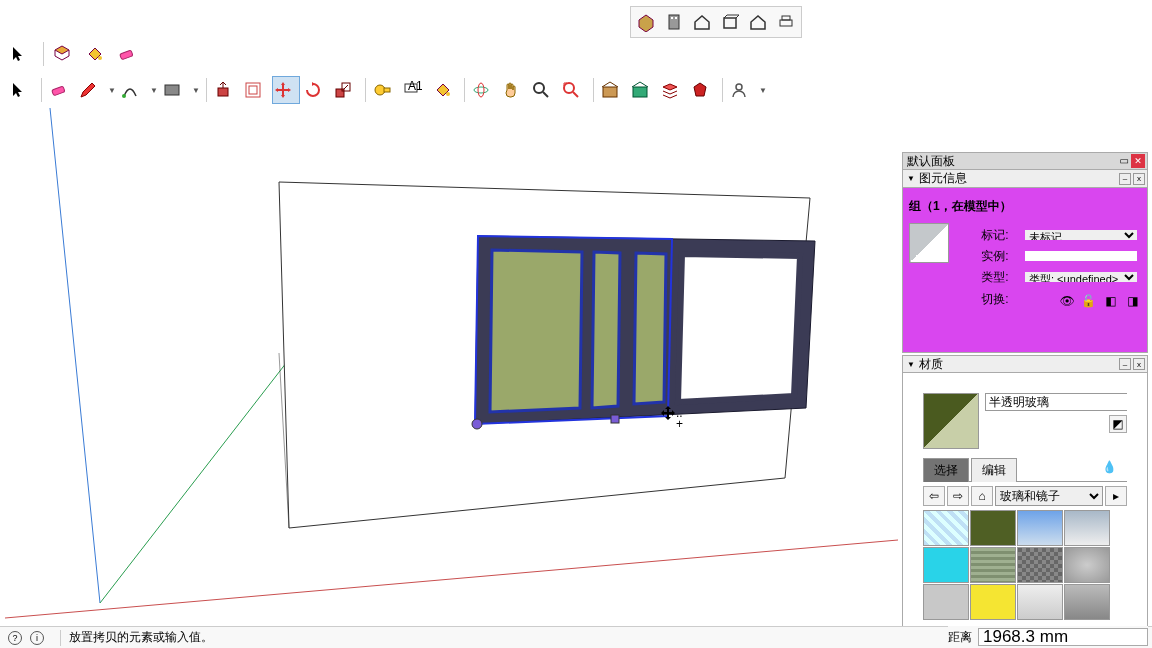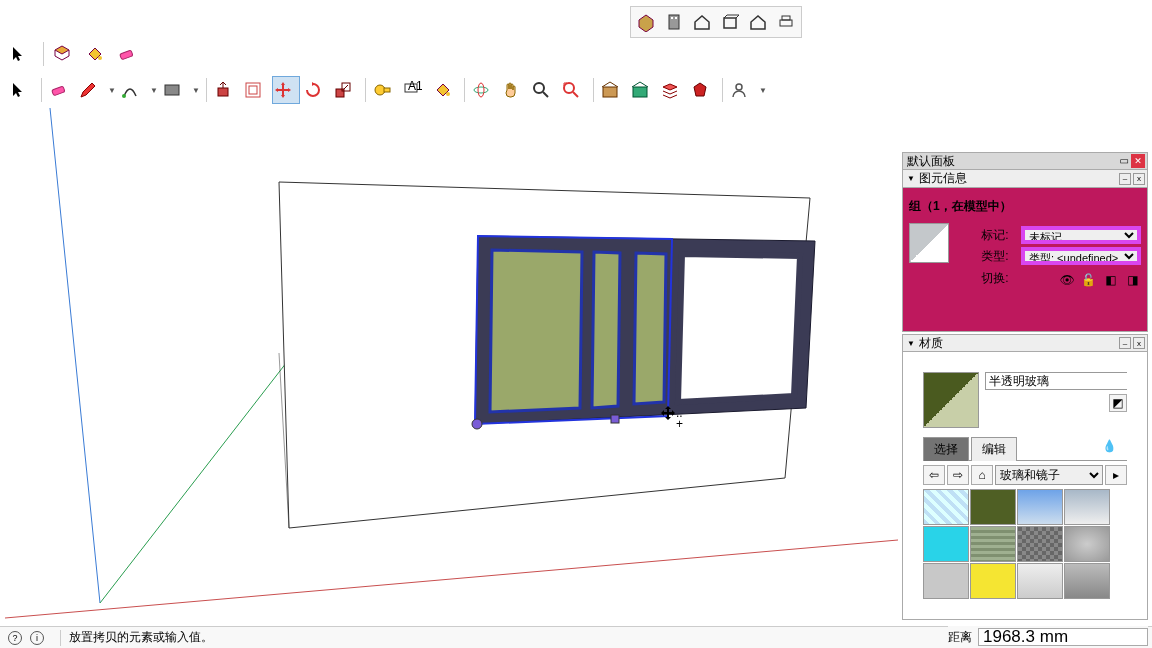--- a/index.html
+++ b/index.html
@@ -27,21 +27,21 @@
 
 .panels { position:absolute; top:104px; right:4px; width:246px;margin-top:48px; }
 .panel-header { height:18px; background:#d8d8d8; border:1px solid #aaa; display:flex; align-items:center; padding:0 4px; font-size:11px; position:relative; }
 .panel-header .pin { position:absolute; right:18px; top:2px; font-size:10px; }
 .panel-header .close { position:absolute; right:2px; top:1px; width:14px; height:14px; background:#d34; color:#fff; display:flex; align-items:center; justify-content:center; font-size:9px; }
 .panel-sub { height:18px; background:#eee; border:1px solid #aaa; border-top:none; display:flex; align-items:center; padding:0 4px; font-size:11px; position:relative; }
 .panel-sub .tri { margin-right:4px; font-size:8px; }
 .panel-sub .mini { position:absolute; right:2px; display:flex; gap:2px; }
 .panel-sub .mini span { width:12px; height:12px; border:1px solid #999; display:flex; align-items:center; justify-content:center; font-size:8px; }
 
-.entity-body { border:1px solid #aaa; border-top:none; background:#be185d; padding:6px; font-size:11px; }
+.entity-body { border:1px solid #aaa; border-top:none; background:#d946ef; padding:6px; font-size:11px; }
 .entity-title { padding:4px 0 8px 0; font-weight:bold; }
 .entity-row { display:flex; align-items:center; margin:3px 0; gap:6px; justify-content:flex-end; }
 .entity-row label { width:40px; text-align:center; }
 .entity-row select, .entity-row input { width:120px; height:18px; border:4px solid #d946ef; font-size:11px; }
 .thumb { width:40px; height:40px; border:1px solid #999; background:linear-gradient(135deg,#c4c8cb 50%,#fff 50%); float:left; margin-right:8px; }
 .toggles { display:flex; gap:6px; justify-content:flex-end; margin-top:4px; }
 .toggles span { width:16px; height:16px; display:flex; align-items:center; justify-content:center; }
 
 .mat-body { border:1px solid #aaa; border-top:none; background:#fff; padding:20px; }
 .mat-preview { width:56px; height:56px; background:linear-gradient(135deg,#4a5a1f 50%,#c8cfa8 50%); border:1px solid #999; float:left; }
@@ -311,20 +311,24 @@
         <span>x</span>
       </div>
   </div>
   <div class="entity-body">
     <div class="entity-title">组（1，在模型中）</div>
     <div style="overflow:hidden">
       <div class="thumb"></div>
       <div class="entity-row">
         <label>标记:</label>
         <select><option>未标记</option></select>
+      </div>
+      <div class="entity-row">
+        <label>实例:</label>
+        <input value="" style="">
       </div>
       <div class="entity-row">
         <label>类型:</label>
         <select><option>类型: &lt;undefined&gt;</option></select>
       </div>
       <div class="entity-row">
         <label>切换:</label>
         <div class="toggles" style="width:120px">
           <span>👁</span>
           <span>🔓</span>

